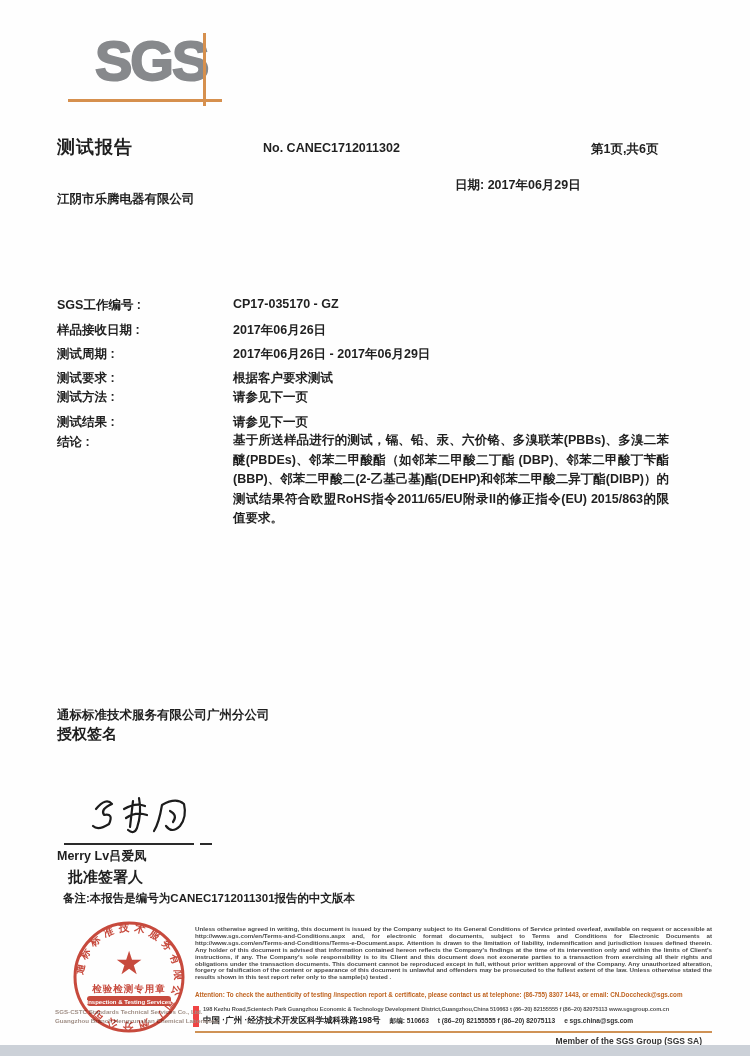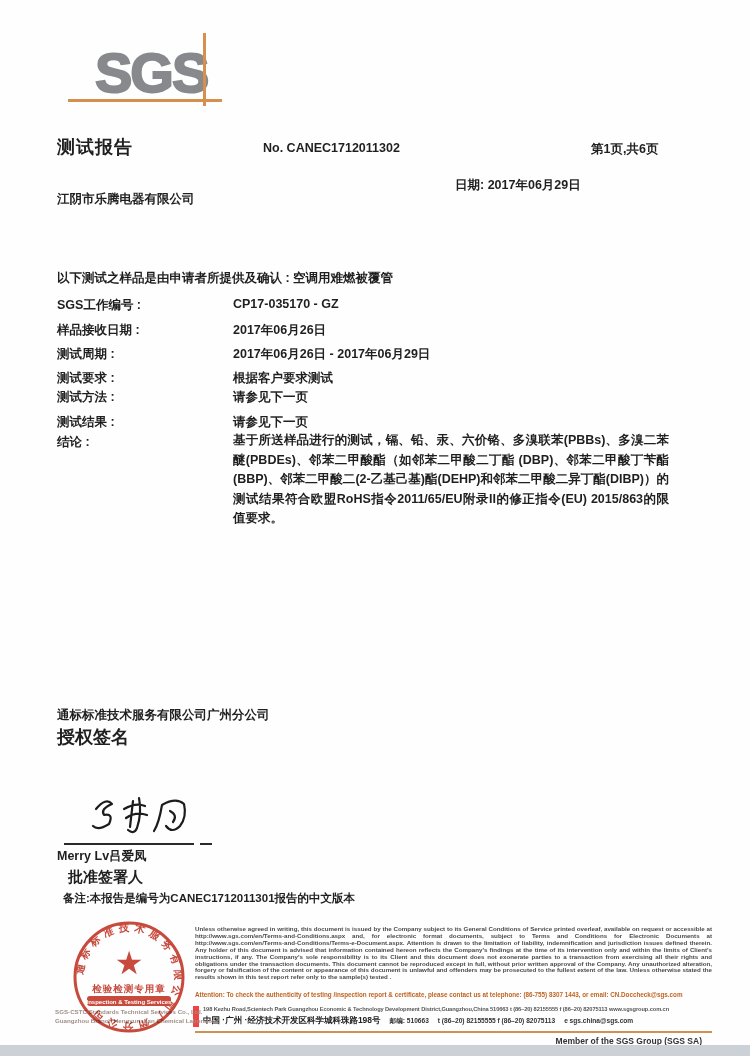--- a/index.html
+++ b/index.html
@@ -1,40 +1,40 @@
 <!DOCTYPE html>
 <html><head>
 <meta charset="utf-8">
 <style>
   html,body{margin:0;padding:0;background:#ffffff;}
   .page{position:relative;width:750px;height:1056px;background:#fefefe;overflow:hidden;
         font-family:"Liberation Sans","DejaVu Sans",sans-serif;color:#1f1f1f;}
   
   .logo-text{position:absolute;left:95px;top:33px;font-size:56px;font-weight:700;
-             color:#87898c;-webkit-text-stroke:2px #87898c;letter-spacing:-2px;line-height:1;margin-top:12px;}
+             color:#87898c;-webkit-text-stroke:2px #87898c;letter-spacing:-2px;line-height:1;}
   .logo-hline{position:absolute;left:68px;top:99px;width:154px;height:3px;background:#d6904e;}
   .logo-vline{position:absolute;left:203px;top:33px;width:3px;height:73px;background:#d6904e;}
   
   .title{position:absolute;left:57px;top:135px;font-size:18px;font-weight:800;letter-spacing:1px;}
   .report-no{position:absolute;left:263px;top:141px;font-size:12.5px;font-weight:700;}
   .hdr-date{position:absolute;left:455px;top:141px;font-size:12.5px;font-weight:700;margin-top:36px;}
   .hdr-pages{position:absolute;left:591px;top:141px;font-size:12.5px;font-weight:700;}
   .applicant{position:absolute;left:57px;top:175px;font-size:12.5px;font-weight:700;margin-top:16px;}
   .applicant-addr{position:absolute;left:57px;top:200px;font-size:12.5px;font-weight:700;}
   
   .statement{position:absolute;left:57px;top:270px;font-size:12.5px;font-weight:700;}
   .frow{position:absolute;left:0;width:750px;font-size:12.5px;font-weight:700;}
   .frow .lbl{position:absolute;left:57px;}
   .frow .val{position:absolute;left:233px;}
   .concl-lbl{position:absolute;left:57px;top:434px;font-size:12.5px;font-weight:700;}
   .concl-text{position:absolute;left:233px;top:431px;width:436px;font-size:12.5px;
               line-height:19.5px;font-weight:700;text-align:justify;}
   
   .sig-company{position:absolute;left:57px;top:707px;font-size:12.5px;font-weight:700;}
-  .sig-auth{position:absolute;left:57px;top:725px;font-size:18px;font-weight:700;}
+  .sig-auth{position:absolute;left:57px;top:725px;font-size:15px;font-weight:700;}
   .sig-svg{position:absolute;left:86px;top:793px;}
   .sig-line{position:absolute;left:64px;top:843px;width:130px;height:2px;background:#2a2a2a;}
   .sig-dash{position:absolute;left:200px;top:843px;width:12px;height:2px;background:#2a2a2a;}
   .sig-name{position:absolute;left:57px;top:848px;font-size:12.5px;font-weight:700;}
   .sig-title{position:absolute;left:68px;top:868px;font-size:15px;font-weight:700;}
   .remark{position:absolute;left:63px;top:891px;font-size:11.5px;font-weight:800;}
   
   .disclaimer{position:absolute;left:195px;top:926px;width:517px;font-size:6.2px;
               line-height:6.9px;color:#4a4a4a;text-align:justify;font-weight:600;}
   .attention{position:absolute;left:195px;top:991px;width:517px;font-size:6.3px;
@@ -61,21 +61,20 @@
   <div class="logo-hline"></div>
   <div class="logo-vline"></div>
 
   <div class="title">测试报告</div>
   <div class="report-no">No. CANEC1712011302</div>
   <div class="hdr-date">日期: 2017年06月29日</div>
   <div class="hdr-pages">第1页,共6页</div>
 
   <div class="applicant">江阴市乐腾电器有限公司</div>
 
-  <div class="statement">以下测试之样品是由申请者所提供及确认 : 空调用难燃被覆管</div>
 
   <div class="frow" style="top:297px">
     <span class="lbl">SGS工作编号 :</span>
     <span class="val">CP17-035170 - GZ</span>
   </div>
   <div class="frow" style="top:322px">
     <span class="lbl">样品接收日期 :</span>
     <span class="val">2017年06月26日</span>
   </div>
   <div class="frow" style="top:346px">

